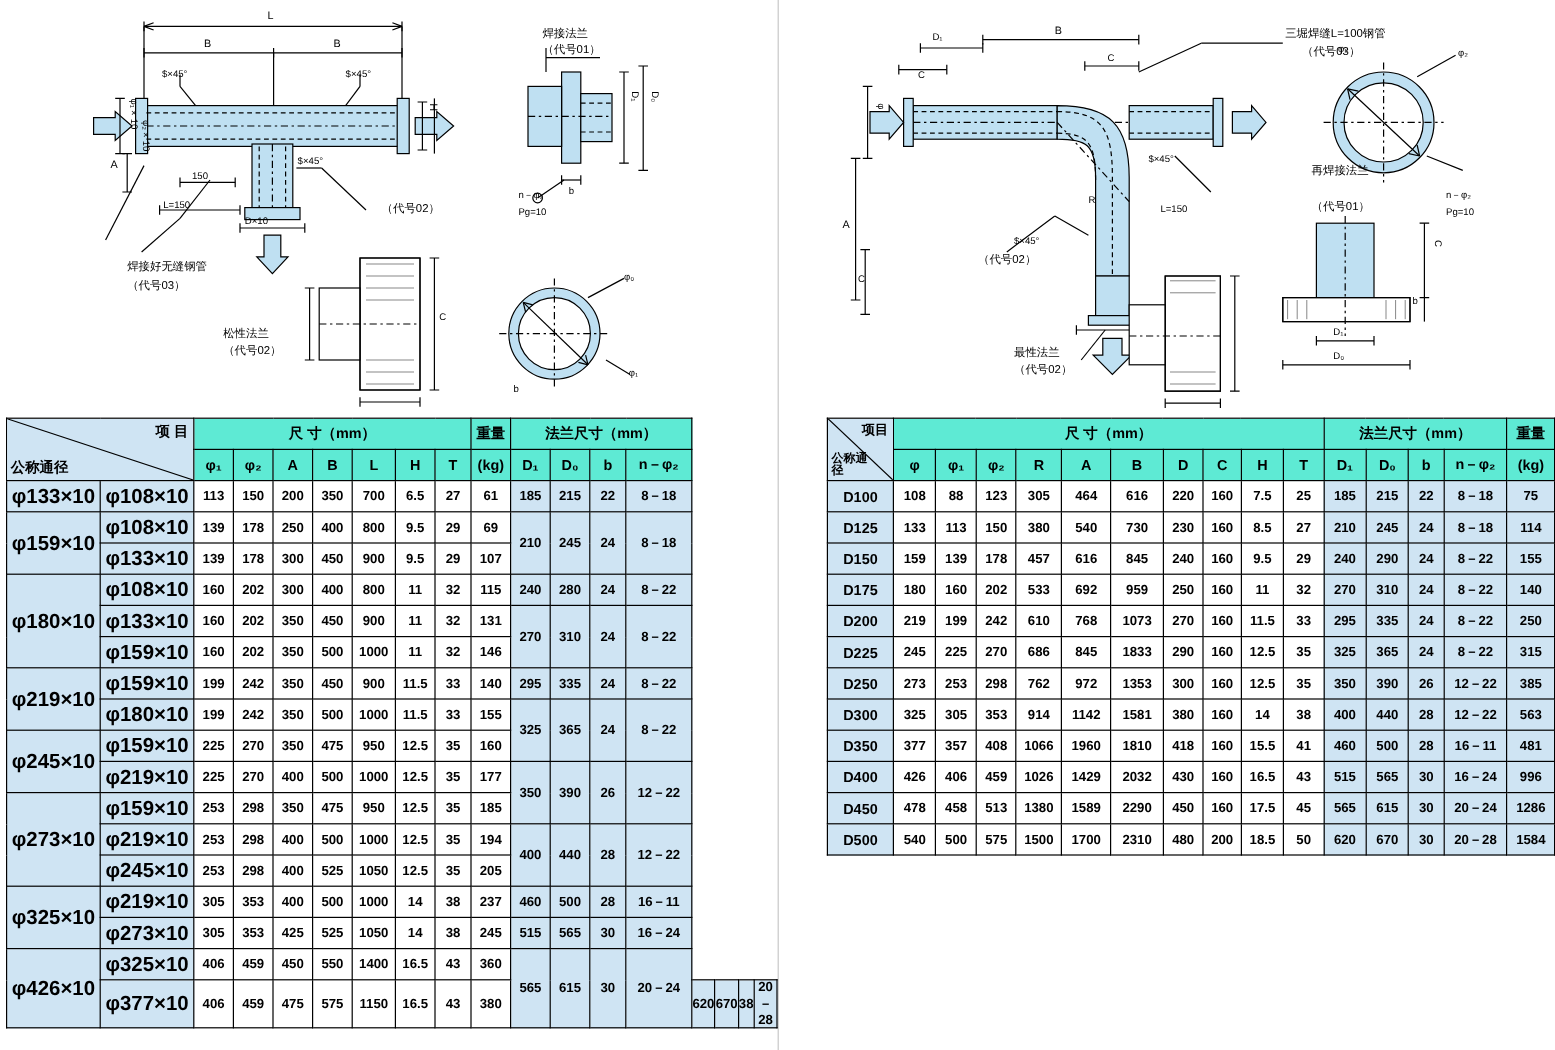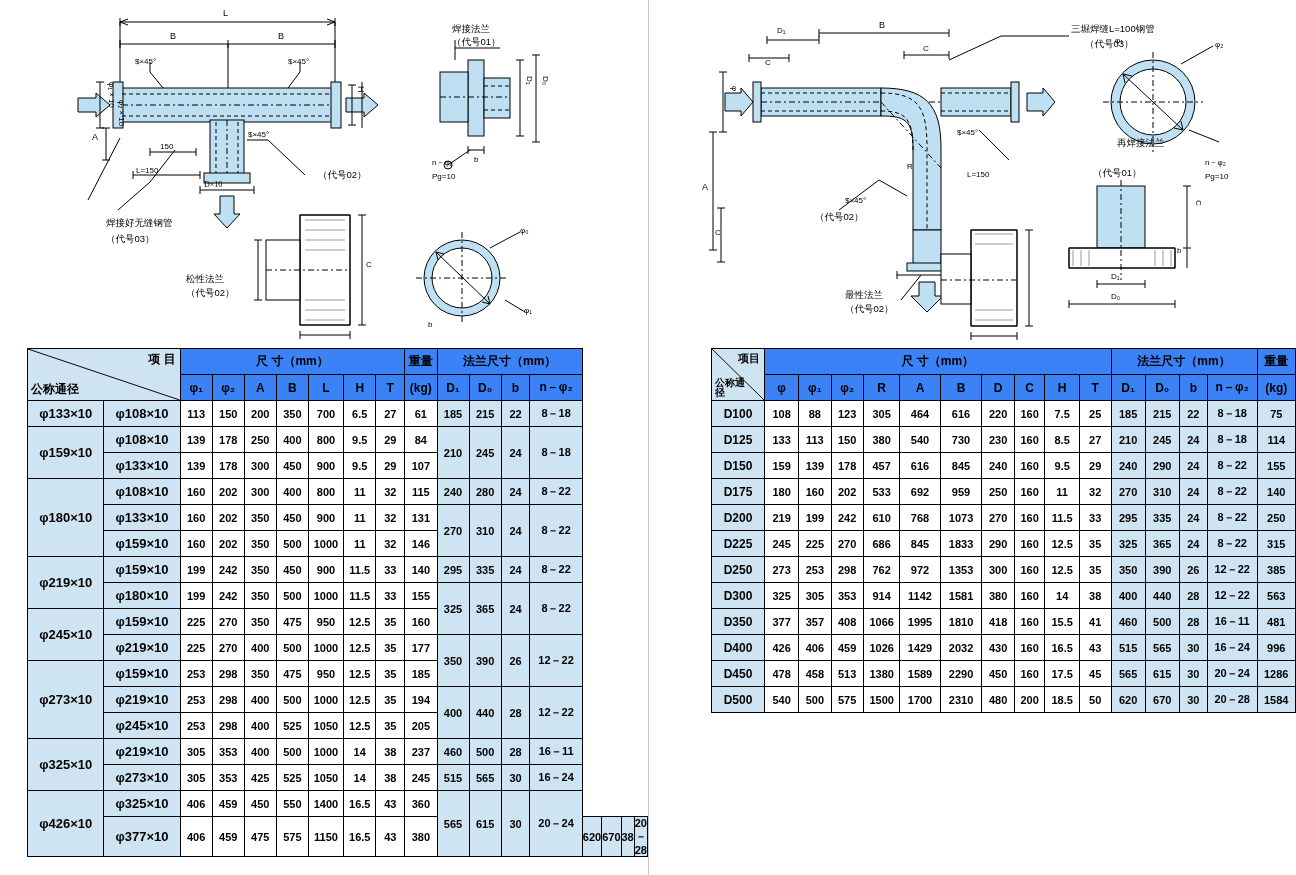--- a/index.html
+++ b/index.html
@@ -12,26 +12,26 @@
 
   
   .draw{position:relative;width:100%;height:345px;}
   .draw svg{position:absolute;left:0;top:0;}
   .lbl{position:absolute;font-size:9px;line-height:10px;white-space:nowrap;}
   .lbl.cn{font-size:9.5px;}
   .lbl.sm{font-size:8px;}
   .vert{writing-mode:vertical-rl;text-orientation:mixed;}
 
   
-  table.tbl{border-collapse:collapse;font-size:12px;table-layout:fixed;margin-left:22px;}
+  table.tbl{border-collapse:collapse;font-size:12px;table-layout:fixed;}
   table.tbl td,table.tbl th{border:1px solid #000;text-align:center;vertical-align:middle;padding:0;height:25px;font-weight:bold;}
-  .hdr{background:#3b82f6;}
+  .hdr{background:#5eead4;}
   .blue{background:#cfe4f3;}
   .white{background:#ffffff;}
-  .nm{font-size:13px;}
+  .nm{font-size:17px;}
   .sm2{font-size:11px;}
   .corner{position:relative;background:#cfe4f3;height:52px;}
   .corner .diag{position:absolute;left:0;top:0;width:100%;height:100%;}
   .corner .t1{position:absolute;right:4px;top:2px;font-size:12px;font-weight:bold;}
   .corner .t2{position:absolute;left:3px;bottom:2px;font-size:12px;font-weight:bold;}
   .leftTableWrap{position:absolute;left:5px;top:348px;}
   .rightTableWrap{position:absolute;left:4px;top:348px;padding-left:36px;}
 </style>
 </head>
 <body>
@@ -157,21 +157,21 @@
       <div class="lbl" style="left:170px;top:31px;">B</div>
       <div class="lbl" style="left:278px;top:31px;">B</div>
       <div class="lbl sm" style="left:135px;top:57px;">$×45°</div>
       <div class="lbl sm" style="left:288px;top:57px;">$×45°</div>
       <div class="lbl sm" style="left:248px;top:130px;">$×45°</div>
       <div class="lbl sm vert" style="left:106px;top:82px;">φ₁×10</div>
       <div class="lbl" style="left:92px;top:132px;">A</div>
       <div class="lbl vert" style="left:356px;top:86px;">H</div>
       <div class="lbl sm" style="left:160px;top:142px;">150</div>
       <div class="lbl sm" style="left:136px;top:166px;">L=150</div>
-      <div class="lbl sm" style="left:204px;top:180px;font-family:Liberation Serif, serif;">D×10</div>
+      <div class="lbl sm" style="left:204px;top:180px;">D×10</div>
       <div class="lbl sm vert" style="left:116px;top:100px;">φ₂×10</div>
       <div class="lbl cn" style="left:452px;top:24px;">焊接法兰</div>
       <div class="lbl cn" style="left:452px;top:37px;">（代号01）</div>
       <div class="lbl cn" style="left:318px;top:170px;">（代号02）</div>
       <div class="lbl cn" style="left:106px;top:234px;">（代号03）</div>
       <div class="lbl cn" style="left:106px;top:218px;">焊接好无缝钢管</div>
       <div class="lbl cn" style="left:186px;top:274px;">松性法兰</div>
       <div class="lbl cn" style="left:186px;top:288px;">（代号02）</div>
       <div class="lbl sm vert" style="left:524px;top:76px;">D₁</div>
       <div class="lbl sm vert" style="left:540px;top:76px;">D₀</div>
@@ -248,21 +248,21 @@
             <tr>
               <td rowspan="2" class="blue nm">φ159×10</td>
               <td class="blue nm">φ108×10</td>
               <td class="white sm2">139</td>
               <td class="white sm2">178</td>
               <td class="white sm2">250</td>
               <td class="white sm2">400</td>
               <td class="white sm2">800</td>
               <td class="white sm2">9.5</td>
               <td class="white sm2">29</td>
-              <td class="white sm2">84</td>
+              <td class="white sm2">69</td>
               <td rowspan="2" class="blue sm2">210</td>
               <td rowspan="2" class="blue sm2">245</td>
               <td rowspan="2" class="blue sm2">24</td>
               <td rowspan="2" class="blue sm2">8－18</td>
             </tr>
             <tr>
               <td class="blue nm">φ133×10</td>
               <td class="white sm2">139</td>
               <td class="white sm2">178</td>
               <td class="white sm2">300</td>
@@ -583,21 +583,21 @@
       <div class="lbl sm vert" style="left:80px;top:86px;">φ</div>
       <div class="lbl sm" style="left:466px;top:36px;">φ₁</div>
       <div class="lbl sm" style="left:566px;top:40px;">φ₂</div>
       <div class="lbl sm" style="left:318px;top:170px;">L=150</div>
       <div class="lbl sm" style="left:308px;top:128px;">$×45°</div>
       <div class="lbl sm" style="left:196px;top:196px;">$×45°</div>
       <div class="lbl cn" style="left:422px;top:24px;">三堀焊缝L=100钢管</div>
       <div class="lbl cn" style="left:436px;top:39px;">（代号03）</div>
       <div class="lbl cn" style="left:166px;top:212px;">（代号02）</div>
       <div class="lbl cn" style="left:444px;top:168px;">（代号01）</div>
-      <div class="lbl cn" style="left:468px;top:138px;text-align:center;">再焊接法兰</div>
+      <div class="lbl cn" style="left:444px;top:138px;text-align:center;">再焊接法兰</div>
       <div class="lbl cn" style="left:196px;top:290px;">最性法兰</div>
       <div class="lbl cn" style="left:196px;top:304px;">（代号02）</div>
       <div class="lbl sm" style="left:462px;top:272px;">D₁</div>
       <div class="lbl sm" style="left:462px;top:292px;">D₀</div>
       <div class="lbl sm" style="left:556px;top:158px;">n－φ₂</div>
       <div class="lbl sm" style="left:556px;top:172px;">Pg=10</div>
       <div class="lbl sm" style="left:528px;top:246px;">b</div>
       <div class="lbl sm vert" style="left:544px;top:200px;">C</div>
     </div>
 
@@ -794,21 +794,21 @@
               <td class="blue sm2">28</td>
               <td class="blue sm2">12－22</td>
               <td class="blue sm2">563</td>
             </tr>
             <tr>
               <td class="blue">D350</td>
               <td class="white sm2">377</td>
               <td class="white sm2">357</td>
               <td class="white sm2">408</td>
               <td class="white sm2">1066</td>
-              <td class="white sm2">1995</td>
+              <td class="white sm2">1960</td>
               <td class="white sm2">1810</td>
               <td class="white sm2">418</td>
               <td class="white sm2">160</td>
               <td class="white sm2">15.5</td>
               <td class="white sm2">41</td>
               <td class="blue sm2">460</td>
               <td class="blue sm2">500</td>
               <td class="blue sm2">28</td>
               <td class="blue sm2">16－11</td>
               <td class="blue sm2">481</td>

